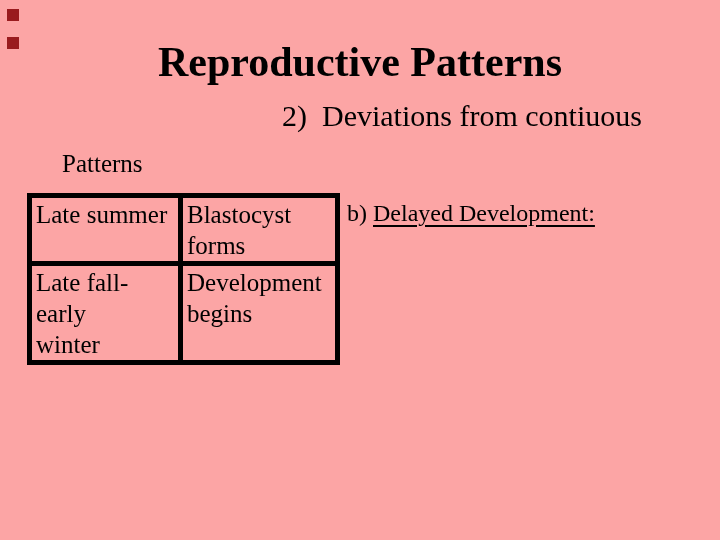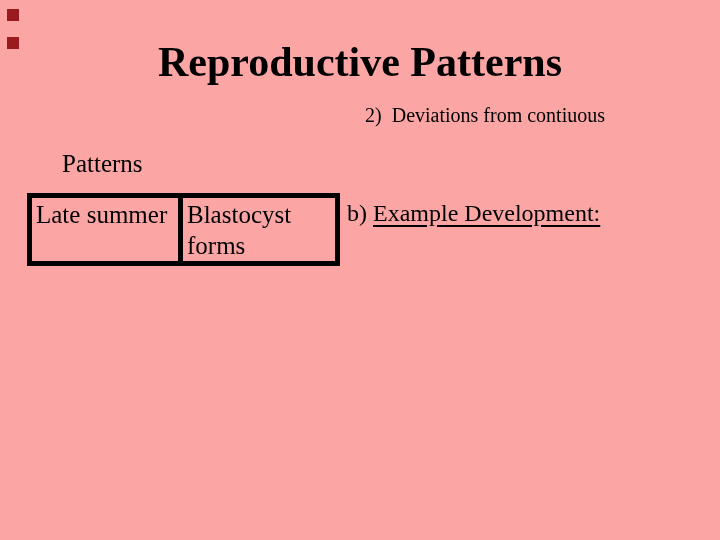--- a/index.html
+++ b/index.html
@@ -29,25 +29,25 @@
     top: 38px;
     width: 720px;
     text-align: center;
     font-size: 42px;
     font-weight: bold;
     line-height: 1.15;
     white-space: nowrap;
   }
   .point2 {
     position: absolute;
-    left: 303px;
+    left: 282px;
     top: 100px;
     width: 302px;
-    text-align: right;
-    font-size: 20px;
+    text-align: center;
+    font-size: 30px;
     line-height: 31px;
   }
   .point2 .pline {
     white-space: pre;
   }
   .example-label {
     position: absolute;
     left: 62px;
     top: 149px;
     font-size: 25px;
@@ -100,25 +100,31 @@
   <div class="deco-square sq2" style="background: rgb(153, 27, 30);"></div>
 
   <div class="slide-title">Reproductive Patterns</div>
 
   <div class="point2">
     <div class="pline">2)  Deviations from contiuous</div>
   </div>
 
   <div class="example-label">Patterns</div>
 
-  <div class="pointb"><span>b) </span><span class="underlined">Example Development:</span></div>
+  <div class="pointb"><span>b) </span><span class="underlined">Delayed Development:</span></div>
 
   <table class="etable">
     <tbody>
       <tr class="r1">
         <td class="col-season">Late summer</td>
         <td class="col-event">Blastocyst
 forms</td>
       </tr>
+      <tr class="r3">
+        <td class="col-season">Late fall-early
+winter</td>
+        <td class="col-event">Development
+begins</td>
+      </tr>
     </tbody>
   </table>
 
 </div>
 
 </body></html>

